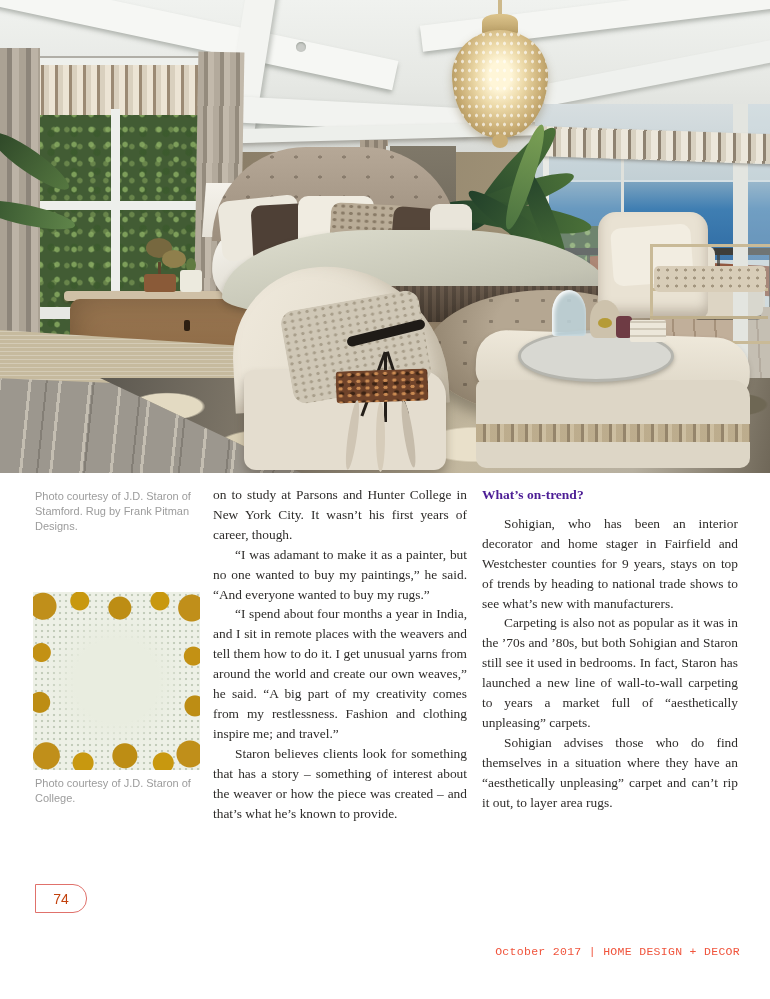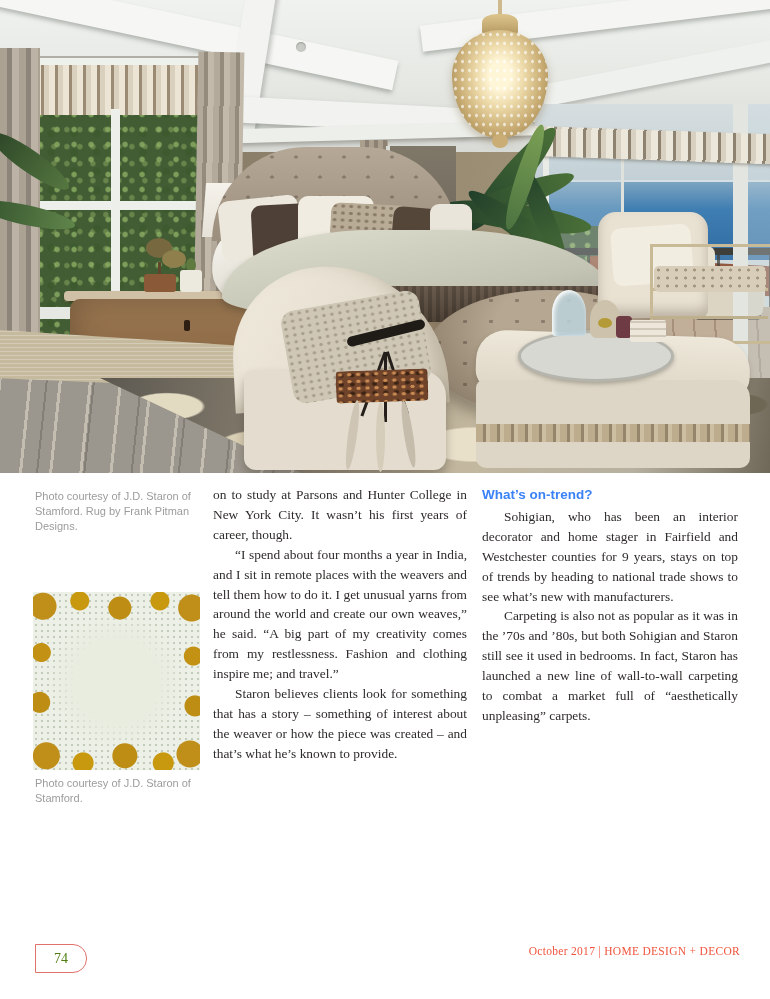--- a/index.html
+++ b/index.html
@@ -236,26 +236,26 @@
       radial-gradient(circle at 50% 50%,#e9ede0 0 42px,rgba(233,237,224,0) 70px),
       radial-gradient(rgba(160,175,150,.55) 1px,transparent 1.6px);
     background-size:100% 100%,100% 100%,100% 100%,100% 100%,100% 100%,100% 100%,100% 100%,
       100% 100%,100% 100%,100% 100%,100% 100%,100% 100%,100% 100%,100% 100%,100% 100%,6px 6px;}
 
   .col{position:absolute;font-size:13.4px;line-height:19.9px;color:#2e2c2a;text-align:justify;}
   .col-middle{left:213px;top:485px;width:254px;}
   .col-right{left:482px;top:485px;width:256px;}
   .para{margin:0;text-indent:22px;}
   .para.first{text-indent:0;}
-  .trend-heading{margin:0 0 2px 0;font-family:Liberation Sans, sans-serif;font-size:13.5px;font-weight:bold;color:#3b82f6;text-align:left;}
-
-  .page-badge{position:absolute;left:35px;top:944px;width:50px;height:27px;border:1.5px solid #e0716b;
+  .trend-heading{margin:0 0 9px 0;font-family:Liberation Serif, serif;font-size:13.5px;font-weight:bold;color:#4c1d95;text-align:left;}
+
+  .page-badge{position:absolute;left:35px;top:884px;width:50px;height:27px;border:1.5px solid #e0716b;
     border-left:1.5px solid #e0716b;border-radius:0 14px 14px 0;display:flex;align-items:center;justify-content:center;
-    font-family:Liberation Serif, serif;font-size:14px;color:#4d7c0f;}
-  .footer-line{position:absolute;right:30px;top:945px;font-family:Liberation Serif, serif;
+    font-family:Liberation Sans, sans-serif;font-size:14px;color:#c2410c;}
+  .footer-line{position:absolute;right:30px;top:945px;font-family:Liberation Mono, monospace;
     font-size:11.5px;letter-spacing:.3px;color:#f0543c;}
   .footer-line span{color:#f0543c;}
 </style>
 </head>
 <body>
 
 <div class="page">
 
   <div class="photo">
     <div class="wall"></div>
@@ -387,32 +387,34 @@
     <div class="lantern"></div>
     <div class="jar"></div>
     <div class="books"></div>
     <div class="sprig"></div>
   </div>
 
   <div class="caption cap1">Photo courtesy of J.D. Staron of Stamford. Rug by Frank Pitman Designs.</div>
 
   <div class="swatch"></div>
 
-  <div class="caption cap2">Photo courtesy of J.D. Staron of Stamford.</div>
+  <div class="caption cap2">Photo courtesy of J.D. Staron of College.</div>
 
   <div class="col col-middle">
     <p class="para first">on to study at Parsons and Hunter College in New York City. It wasn’t his first years of career, though.</p>
+    <p class="para">“I was adamant to make it as a painter, but no one wanted to buy my paintings,” he said. “And everyone wanted to buy my rugs.”</p>
     <p class="para">“I spend about four months a year in India, and I sit in remote places with the weavers and tell them how to do it. I get unusual yarns from around the world and create our own weaves,” he said. “A big part of my creativity comes from my restlessness. Fashion and clothing inspire me; and travel.”</p>
     <p class="para">Staron believes clients look for something that has a story – something of interest about the weaver or how the piece was created – and that’s what he’s known to provide.</p>
   </div>
 
   <div class="col col-right">
     <h3 class="trend-heading">What’s on-trend?</h3>
     <p class="para">Sohigian, who has been an interior decorator and home stager in Fairfield and Westchester counties for 9 years, stays on top of trends by heading to national trade shows to see what’s new with manufacturers.</p>
-    <p class="para">Carpeting is also not as popular as it was in the ’70s and ’80s, but both Sohigian and Staron still see it used in bedrooms. In fact, Staron has launched a new line of wall-to-wall carpeting to combat a market full of “aesthetically unpleasing” carpets.</p>
+    <p class="para">Carpeting is also not as popular as it was in the ’70s and ’80s, but both Sohigian and Staron still see it used in bedrooms. In fact, Staron has launched a new line of wall-to-wall carpeting to years a market full of “aesthetically unpleasing” carpets.</p>
+    <p class="para">Sohigian advises those who do find themselves in a situation where they have an “aesthetically unpleasing” carpet and can’t rip it out, to layer area rugs.</p>
   </div>
 
   <div class="page-badge">
     <span>74</span>
   </div>
 
   <div class="footer-line">
     <span>October 2017</span>
     <span>|</span>
     <span>HOME DESIGN + DECOR</span>

